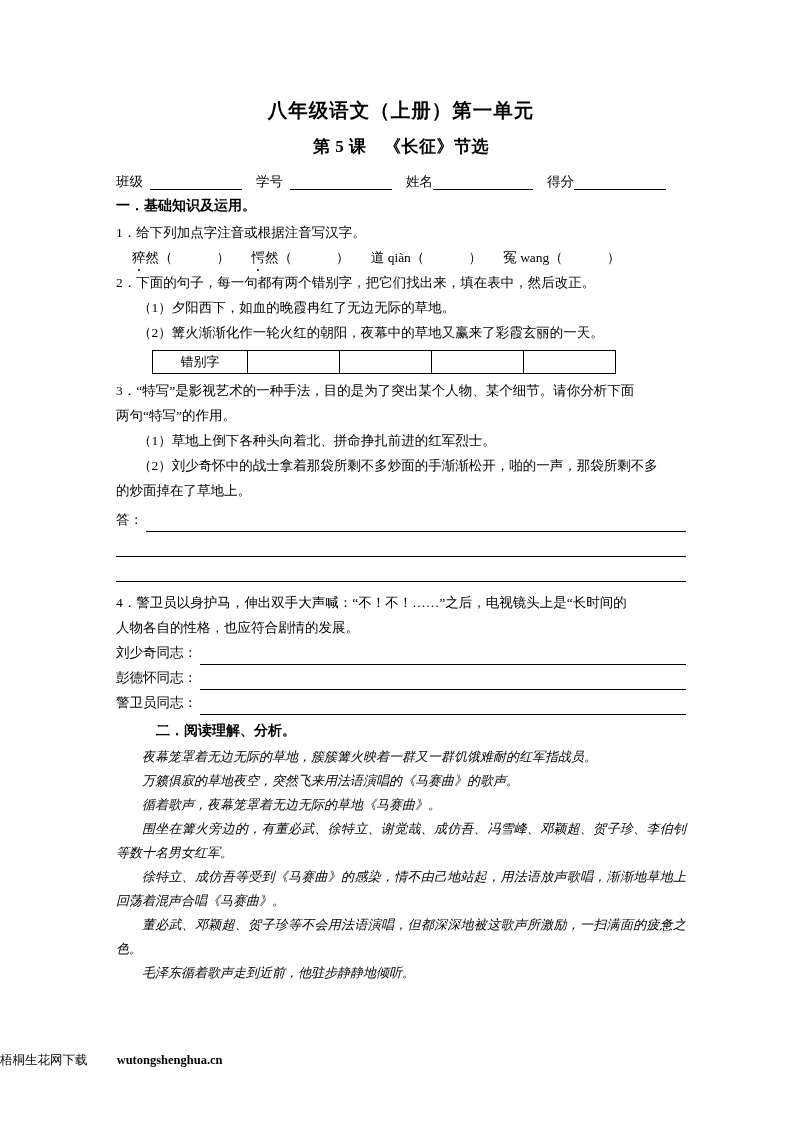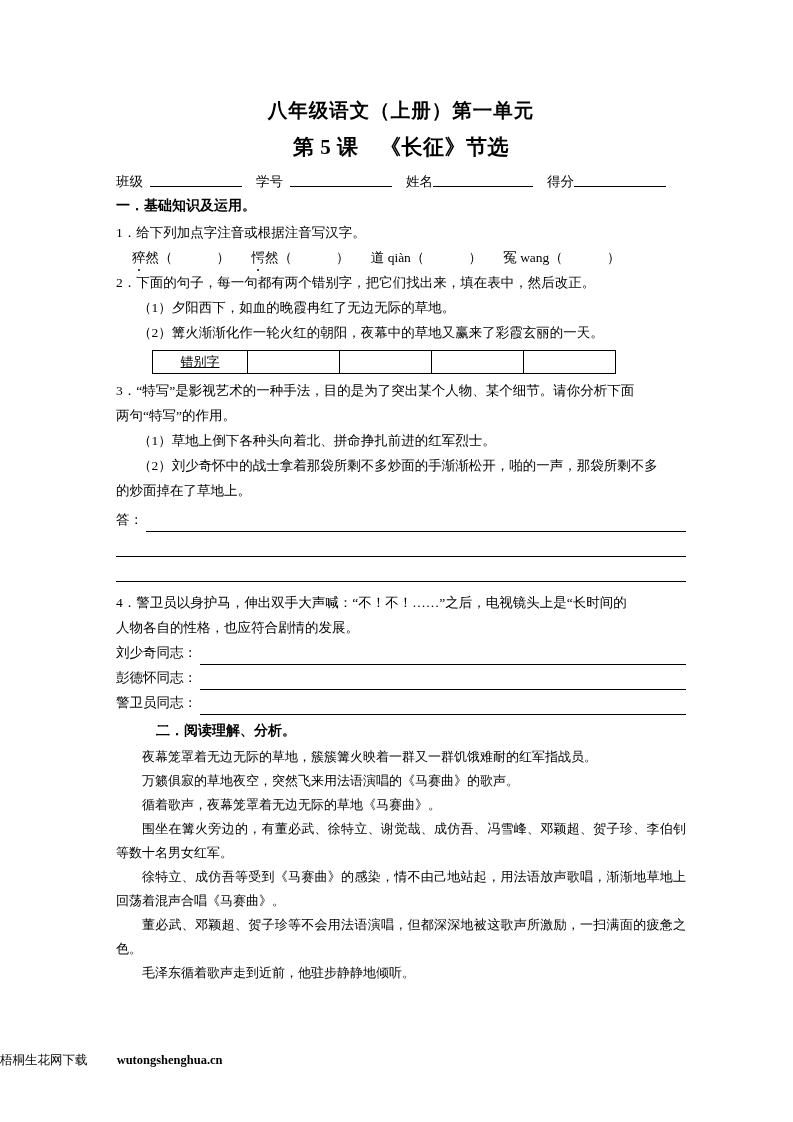--- a/index.html
+++ b/index.html
@@ -34,31 +34,31 @@
   .doc-title {
     text-align: center;
     font-size: 19.5px;
     font-weight: bold;
     letter-spacing: 1px;
     line-height: 30px;
     margin: 0 0 8px 0;
   }
   .doc-subtitle {
     text-align: center;
-    font-size: 21px;
+    font-size: 17px;
     font-weight: bold;
     letter-spacing: 0.5px;
     line-height: 26px;
     margin: 0 0 12px 0;
   }
 
   
   .ident-row {
     display: flex;
-    align-items: flex-start;
+    align-items: center;
     font-size: 13.5px;
     line-height: 20px;
     white-space: nowrap;
   }
   .ident-label { flex: none; }
   .ident-blank {
     display: inline-block;
     border-bottom: 1px solid #000;
     height: 14px;
   }
@@ -112,21 +112,21 @@
   .pinyin-row {
     font-size: 13.5px;
     line-height: 25px;
     padding-left: 16px;
     white-space: nowrap;
   }
   .pinyin-item { margin-right: 18px; display: inline-block; }
   .paren-space { display: inline-block; width: 44px; }
 
   
-  .tbl-wrap { margin: 5px 0 4px 36px; text-decoration: underline; }
+  .tbl-wrap { margin: 5px 0 4px 36px; }
   table.err {
     border-collapse: collapse;
     width: 464px;
     table-layout: fixed;
   }
   table.err td {
     border: 1px solid #000;
     height: 22px;
     font-size: 13px;
     text-align: center;
@@ -153,20 +153,21 @@
   .blank-rule {
     border-bottom: 1px solid #000;
     height: 24px;
     width: 100%;
   }
   .blank-rule.thick { border-bottom: 1.6px solid #000; }
 
   
   .passage {
     font-family: "Liberation Serif", "DejaVu Serif", serif;
+    font-style: italic;
     font-size: 13px;
     line-height: 24px;
     margin: 0;
     text-indent: 26px;
     text-align: justify;
   }
 
   
   .footer {
     position: absolute;

